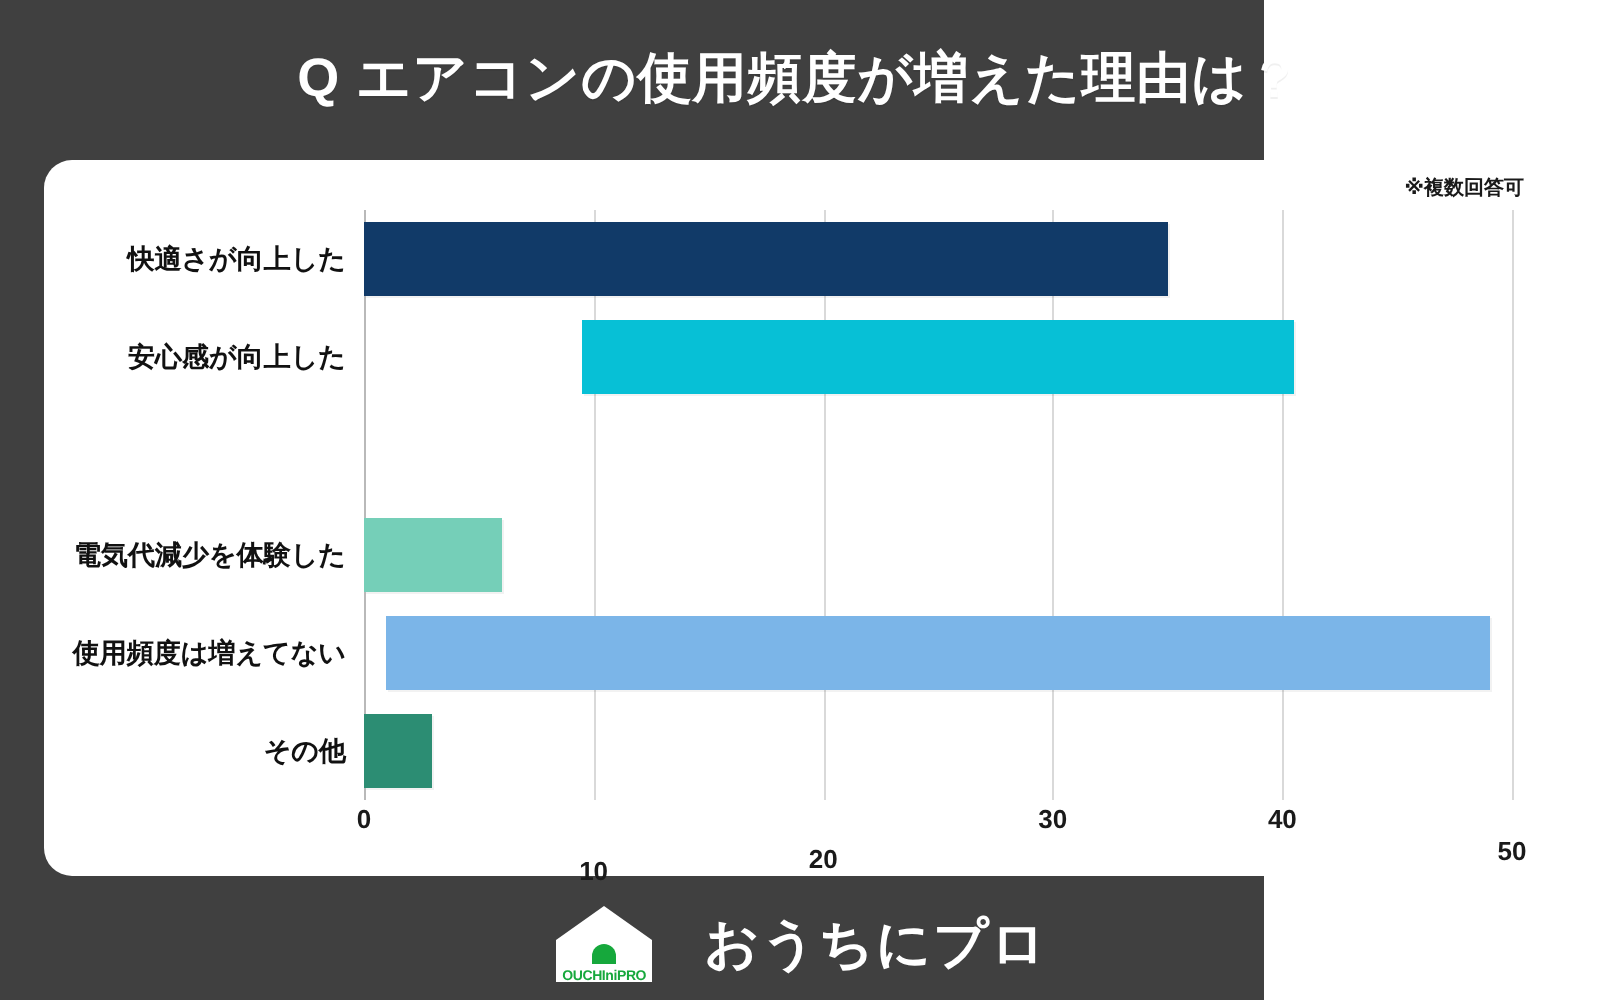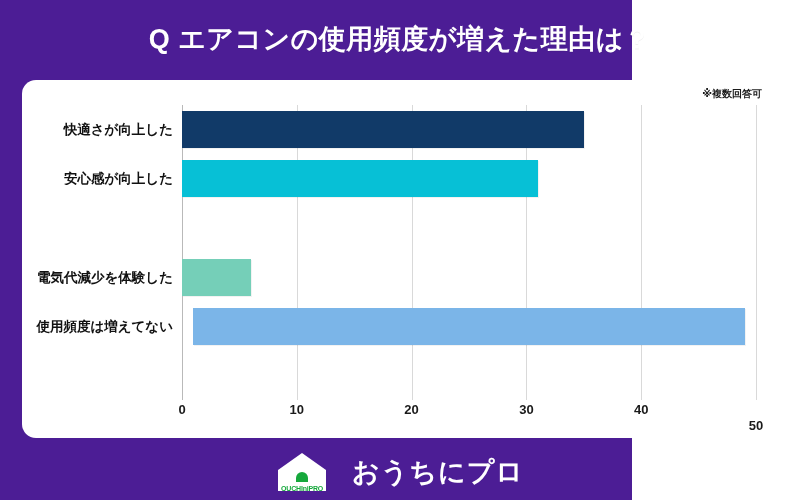--- a/index.html
+++ b/index.html
@@ -10,21 +10,21 @@
     width: 800px;
     height: 500px;
     overflow: hidden;
     font-family: "Liberation Sans", "DejaVu Sans", sans-serif;
   }
 
   #poster {
     position: relative;
     width: 632px;
     height: 500px;
-    background: #4c1d95;
+    background: #404040;
     box-sizing: border-box;
   }
 
   
   #title-bar {
     position: absolute;
     left: 0;
     top: 0;
     width: 800px;
     height: 78px;
@@ -191,39 +191,43 @@
           <div class="gridline" style="left: 229.6px;"></div>
           <div class="gridline" style="left: 344.4px;"></div>
           <div class="gridline" style="left: 459.2px;"></div>
           <div class="gridline" style="left: 574px;"></div>
         </div>
       <div id="bars">
           <div class="bar-row" style="top: 0px; height: 49.1667px; width: 574px;">
             <div class="bar-label" style="line-height: 49.1667px; margin-left: 28px;">快適さが向上した</div>
             <div class="bar" title="快適さが向上した: 35" style="width: 401.8px; background: rgb(17, 58, 104);"></div>
           </div>
-          <div class="bar-row" style="top: 49.1667px; height: 49.1667px; width: 574px;">
+          <div class="bar-row" style="top: 49.1667px; height: 49.1667px; width: 574px; justify-content: center;">
             <div class="bar-label" style="line-height: 49.1667px;">安心感が向上した</div>
             <div class="bar" title="安心感が向上した: 31" style="width: 355.88px; background: rgb(7, 192, 214);"></div>
           </div>
           <div class="bar-row" style="top: 147.5px; height: 49.1667px; width: 574px;">
             <div class="bar-label" style="line-height: 49.1667px;">電気代減少を体験した</div>
             <div class="bar" title="電気代減少を体験した: 6" style="width: 68.88px; background: rgb(117, 207, 184);"></div>
           </div>
           <div class="bar-row" style="top: 196.667px; height: 49.1667px; width: 574px; justify-content: center;">
             <div class="bar-label" style="line-height: 49.1667px;">使用頻度は増えてない</div>
             <div class="bar" title="使用頻度は増えてない: 48" style="width: 551.04px; background: rgb(123, 181, 232);"></div>
           </div>
+          <div class="bar-row" style="top: 245.833px; height: 49.1667px; width: 574px;">
+            <div class="bar-label" style="line-height: 49.1667px;">その他</div>
+            <div class="bar" title="その他: 3" style="width: 34.44px; background: rgb(44, 141, 115);"></div>
+          </div>
         </div>
     </div>
 
     <div id="xaxis">
         <div class="xtick" style="left: 0px;">0</div>
-        <div class="xtick" style="left: 114.8px;">10</div>
-        <div class="xtick" style="left: 229.6px;">20</div>
+        <div class="xtick" style="left: 114.8px; margin-top: 26px;">10</div>
+        <div class="xtick" style="left: 229.6px; margin-top: 20px;">20</div>
         <div class="xtick" style="left: 344.4px;">30</div>
         <div class="xtick" style="left: 459.2px;">40</div>
         <div class="xtick" style="left: 574px; margin-top: 16px;">50</div>
       </div>
   </div>
 
   <div id="logo">
     <div id="logo-mark">
       <svg width="52" height="42" viewBox="0 0 52 42" aria-hidden="true">
         <path d="M26 2 L50 19 L50 40 L2 40 L2 19 Z" fill="#ffffff"></path>

